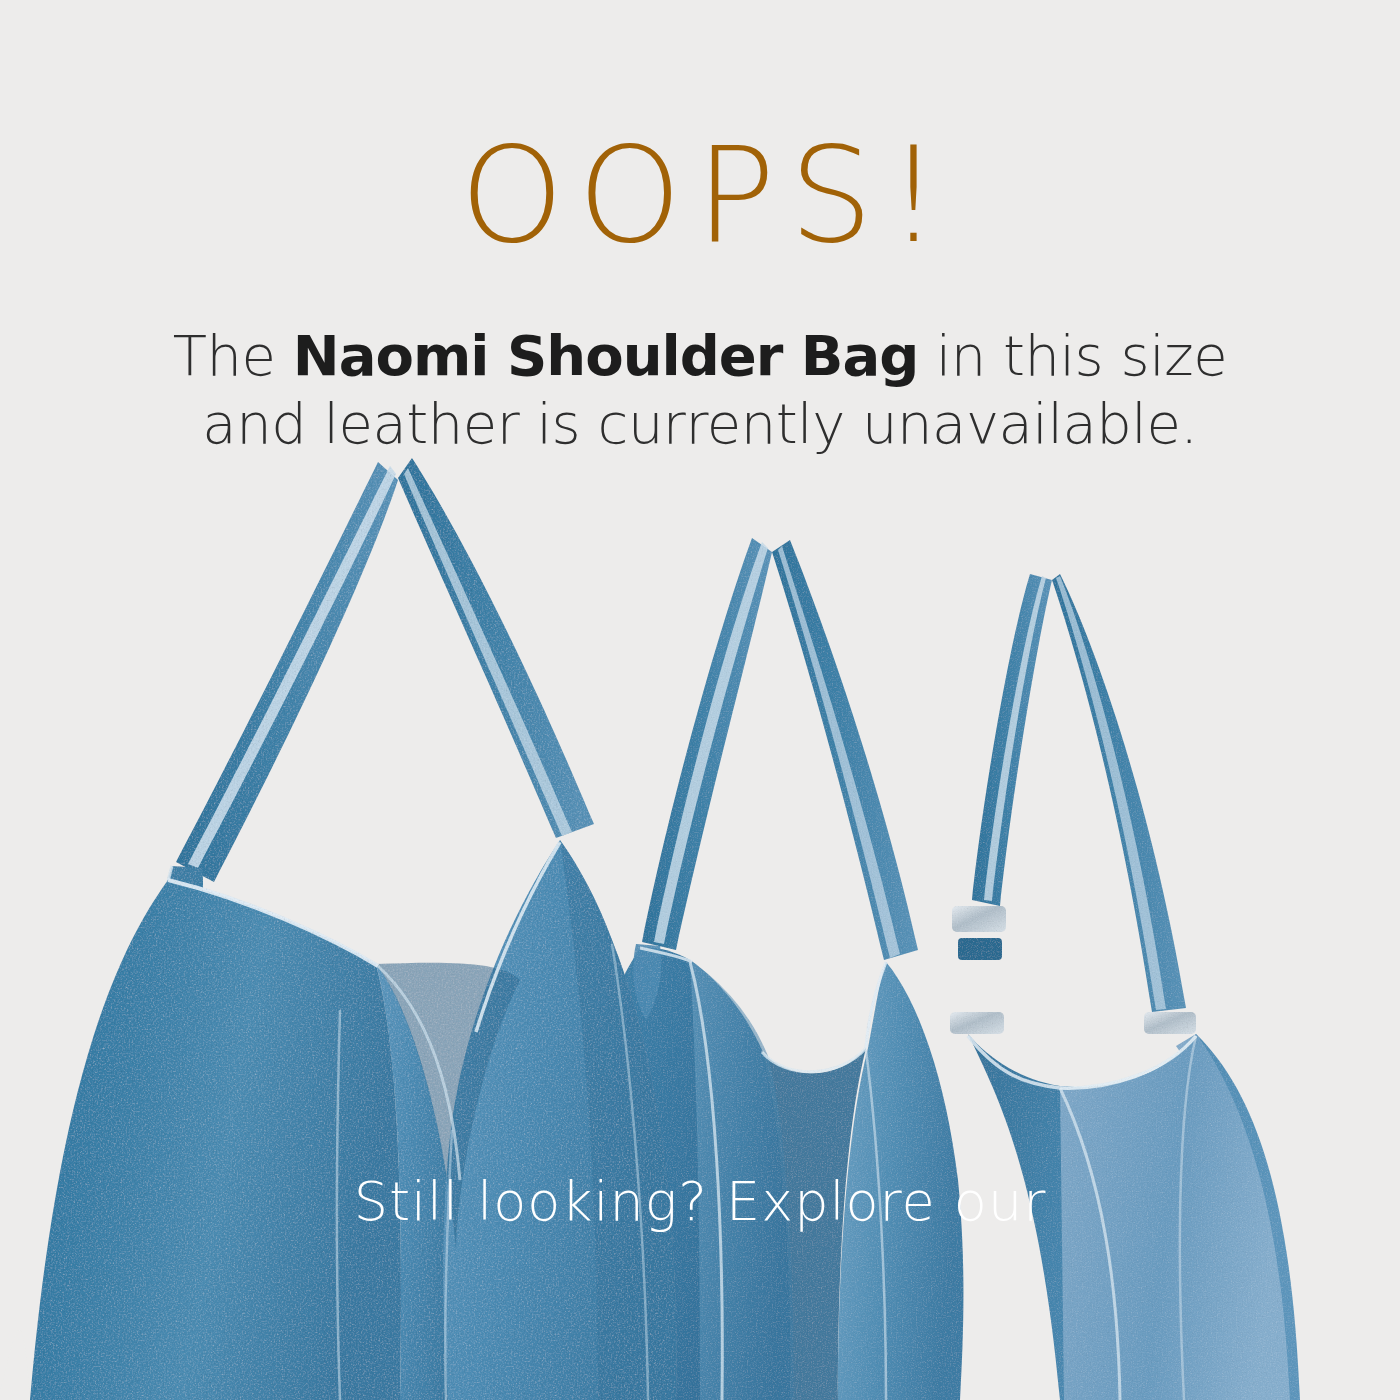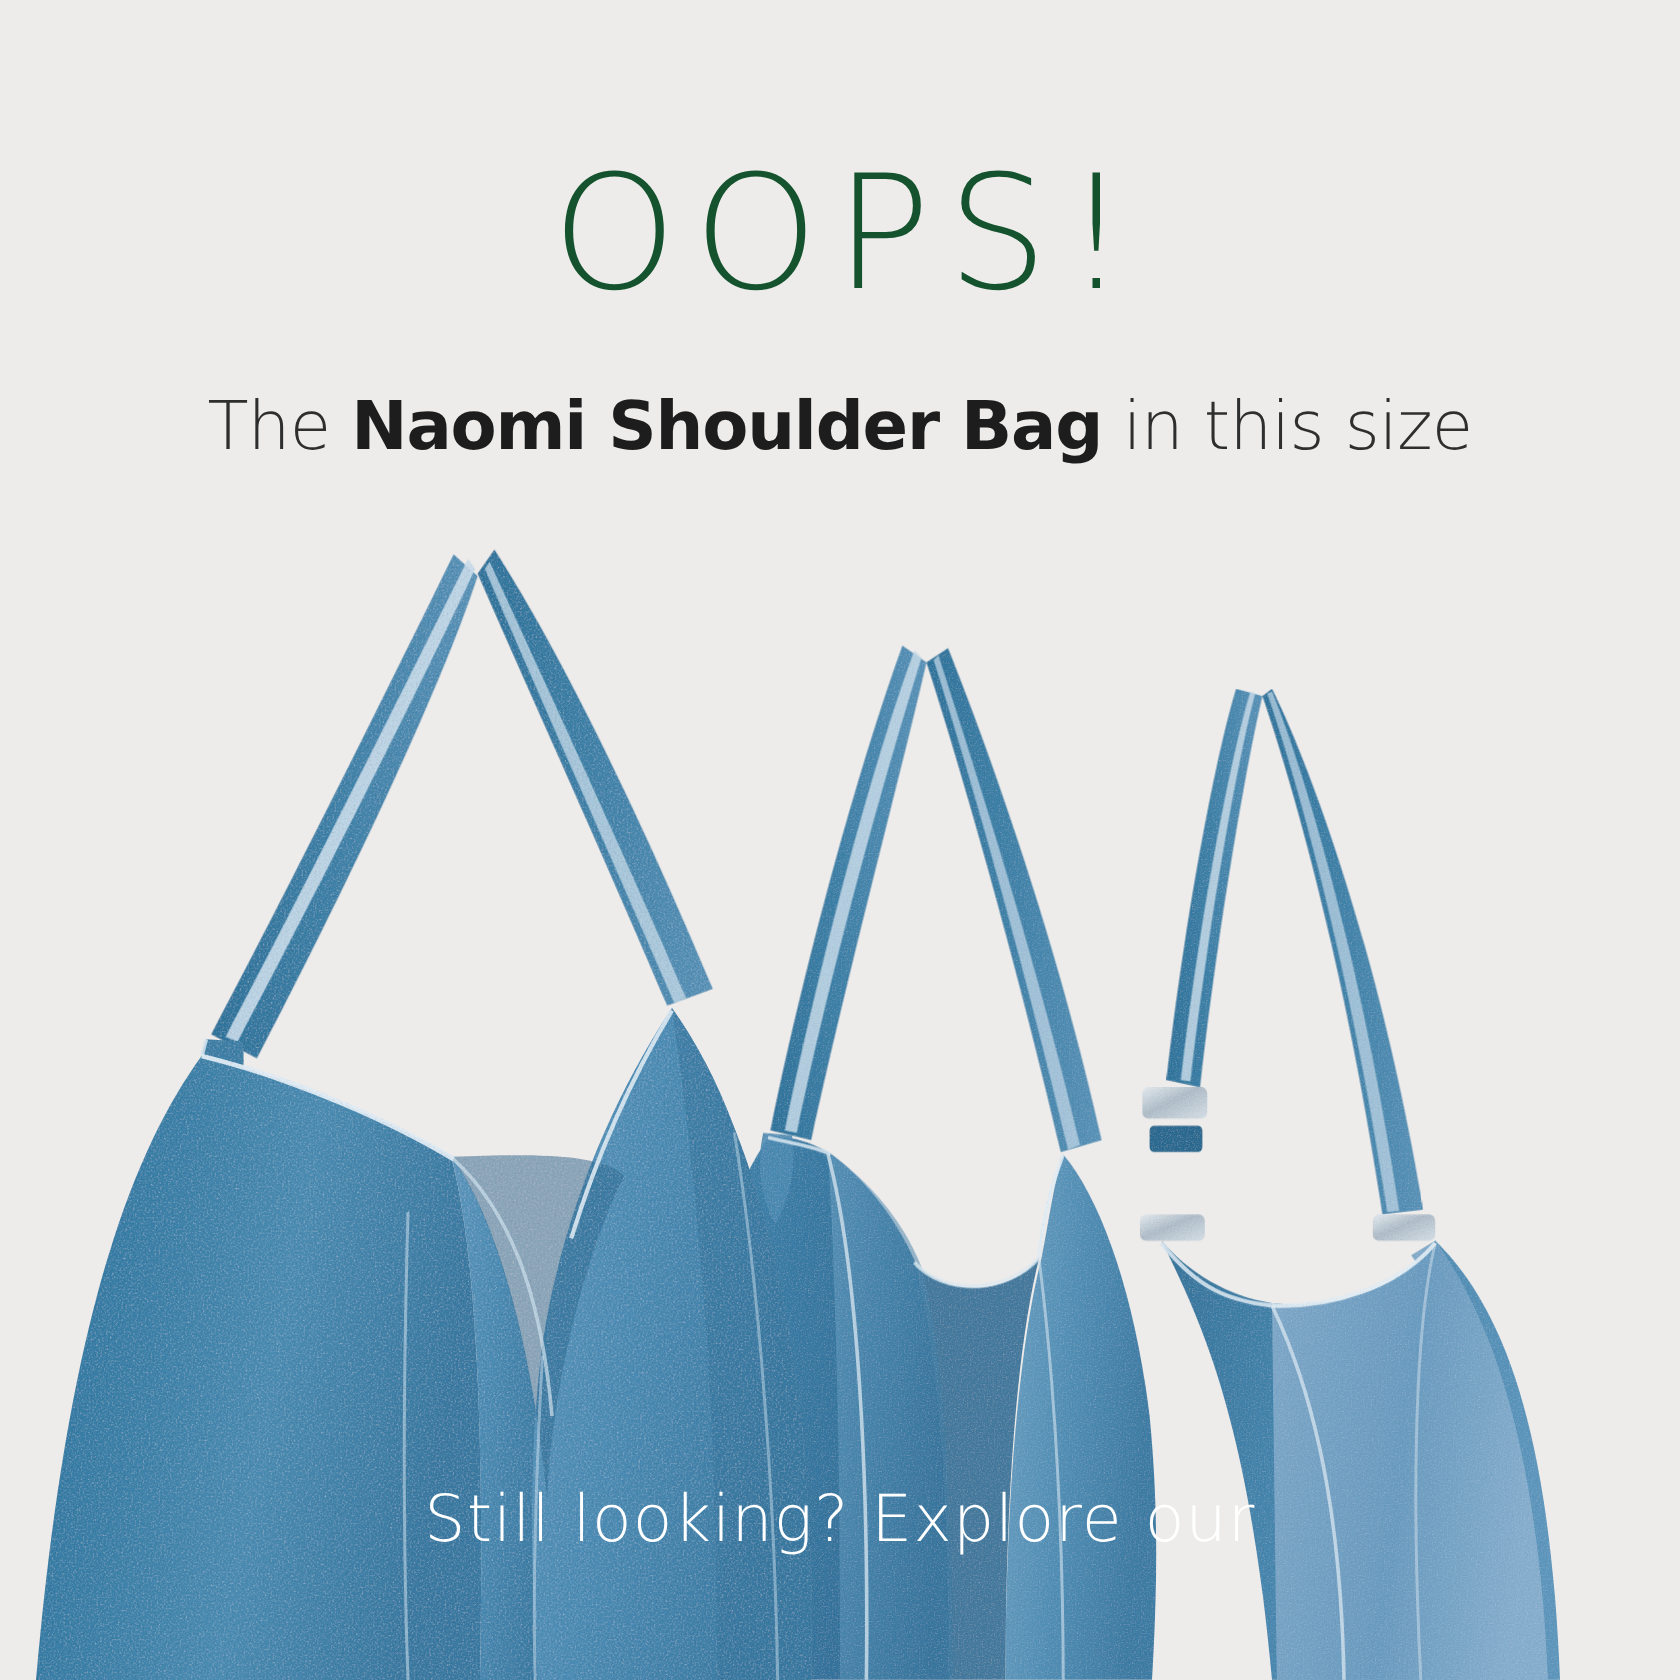--- a/index.html
+++ b/index.html
@@ -26,21 +26,21 @@
   
   #headline {
     position:absolute;
     left:0; top:128px;
     width:1400px;
     text-align:center;
     font-size:132px;
     font-weight:300;
     letter-spacing:14px;
     line-height:1.02;
-    color:#14532d;
+    color:#a16207;
     text-indent:14px;
     font-family:"DejaVu Sans", sans-serif;
     -webkit-font-smoothing:antialiased;
   }
   #subheadline {
     position:absolute;
     left:0; top:322px;
     width:1400px;
     text-align:center;
     font-size:56px;
@@ -50,21 +50,21 @@
     font-family:"DejaVu Sans", sans-serif;
     letter-spacing:-0.5px;
   }
   #subheadline .strong {
     font-weight:700;
     color:#1D1D1D;
     letter-spacing:-1px;
   }
   #cta {
     position:absolute;
-    left:0; top:1232px;
+    left:0; top:1168px;
     width:1400px;
     text-align:center;
     font-size:54px;
     font-weight:300;
     line-height:1.26;
     color:#FFFFFF;
     font-family:"DejaVu Sans", sans-serif;
     letter-spacing:1px;
   }
   #cta .cta-line { display:block; }
@@ -232,19 +232,20 @@
       </g>
 
       <path d="M0 1400 L0 1392 C14 1340 22 1280 30 1400 Z" fill="#EDECEB" opacity="0.6"></path>
     </svg>
   </div>
 
   <h1 id="headline">OOPS!</h1>
 
   <p id="subheadline">
     <span>The </span><span class="strong">Naomi Shoulder Bag</span><span> in this size</span><br>
+    <span>and leather is currently unavailable.</span>
   </p>
 
   <p id="cta">
     <span class="cta-line">Still looking? Explore our</span>
   </p>
 
 </div>
 
 </body></html>

